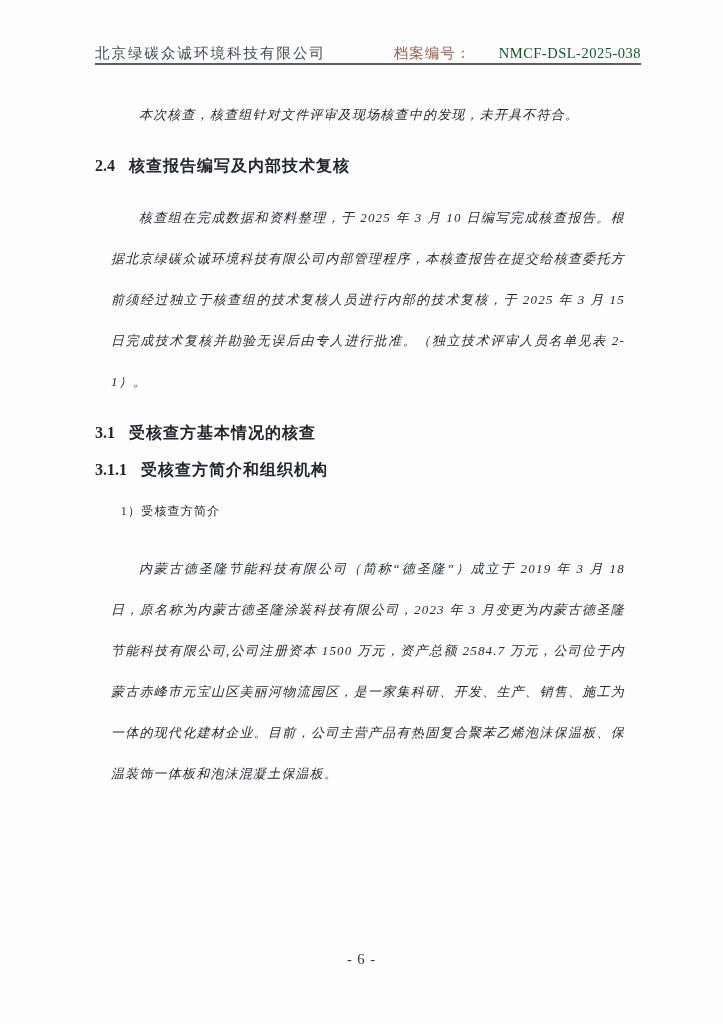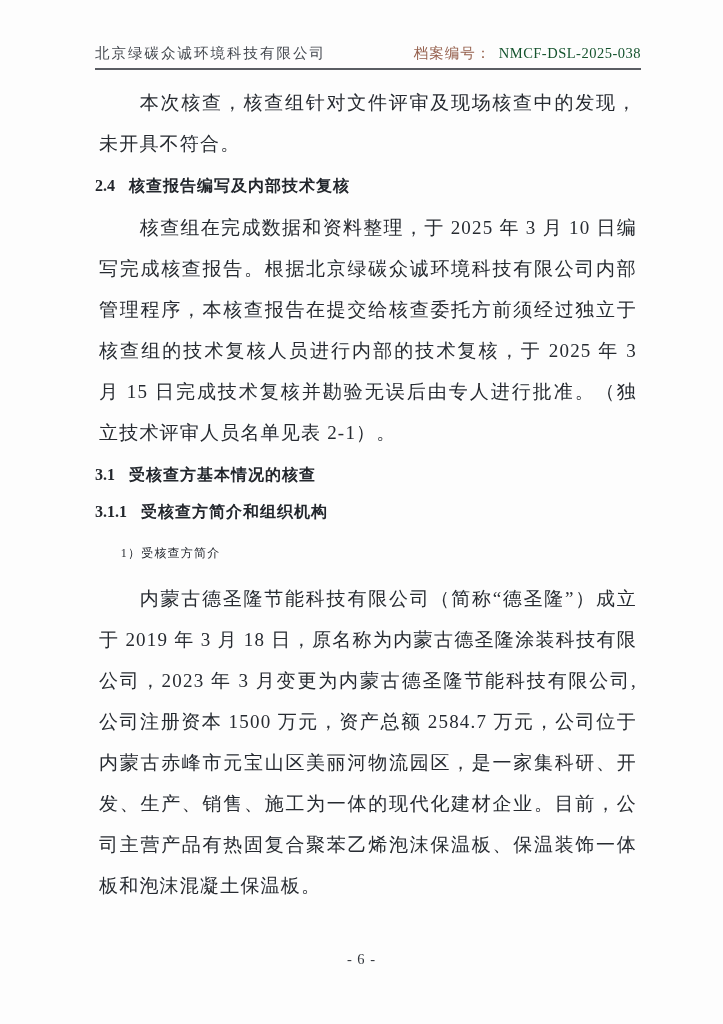--- a/index.html
+++ b/index.html
@@ -21,57 +21,57 @@
   .header {
     position: absolute;
     top: 44px;
     left: 95px;
     right: 82px;
   }
   .header-row {
     display: flex;
     justify-content: space-between;
     align-items: baseline;
-    padding-bottom: 5px;
     border-bottom: 2px solid #5a5d63;
   }
   .header-company {
     font-size: 14.5px;
     letter-spacing: 2px;
     color: #43474e;
   }
   .header-right {
     font-size: 14.5px;
     white-space: nowrap;
   }
   .header-label {
     color: #95604d;
     letter-spacing: 1px;
-    margin-right: 4px;
+    margin-right: 24px;
   }
   .header-value {
     color: #14532d;
     letter-spacing: 0.5px;
     font-weight: 500;
   }
   
   .body-text {
     position: absolute;
     top: 78px;
     left: 95px;
     right: 82px;
   }
   .para {
-    margin: 4px;
-    font-size: 19px;
+    margin: 16px;
+    font-size: 13px;
     line-height: 41px;
     text-align: justify;
     text-align-last: left;
     text-indent: 2.15em;
     letter-spacing: 1.2px;
+    font-style: italic;
   }
   .h-sub {
     margin: 7px 0 6px 0;
     font-size: 16px;
     font-weight: bold;
     line-height: 30px;
     letter-spacing: 1px;
     color: #22262c;
   }
   .h-main {

